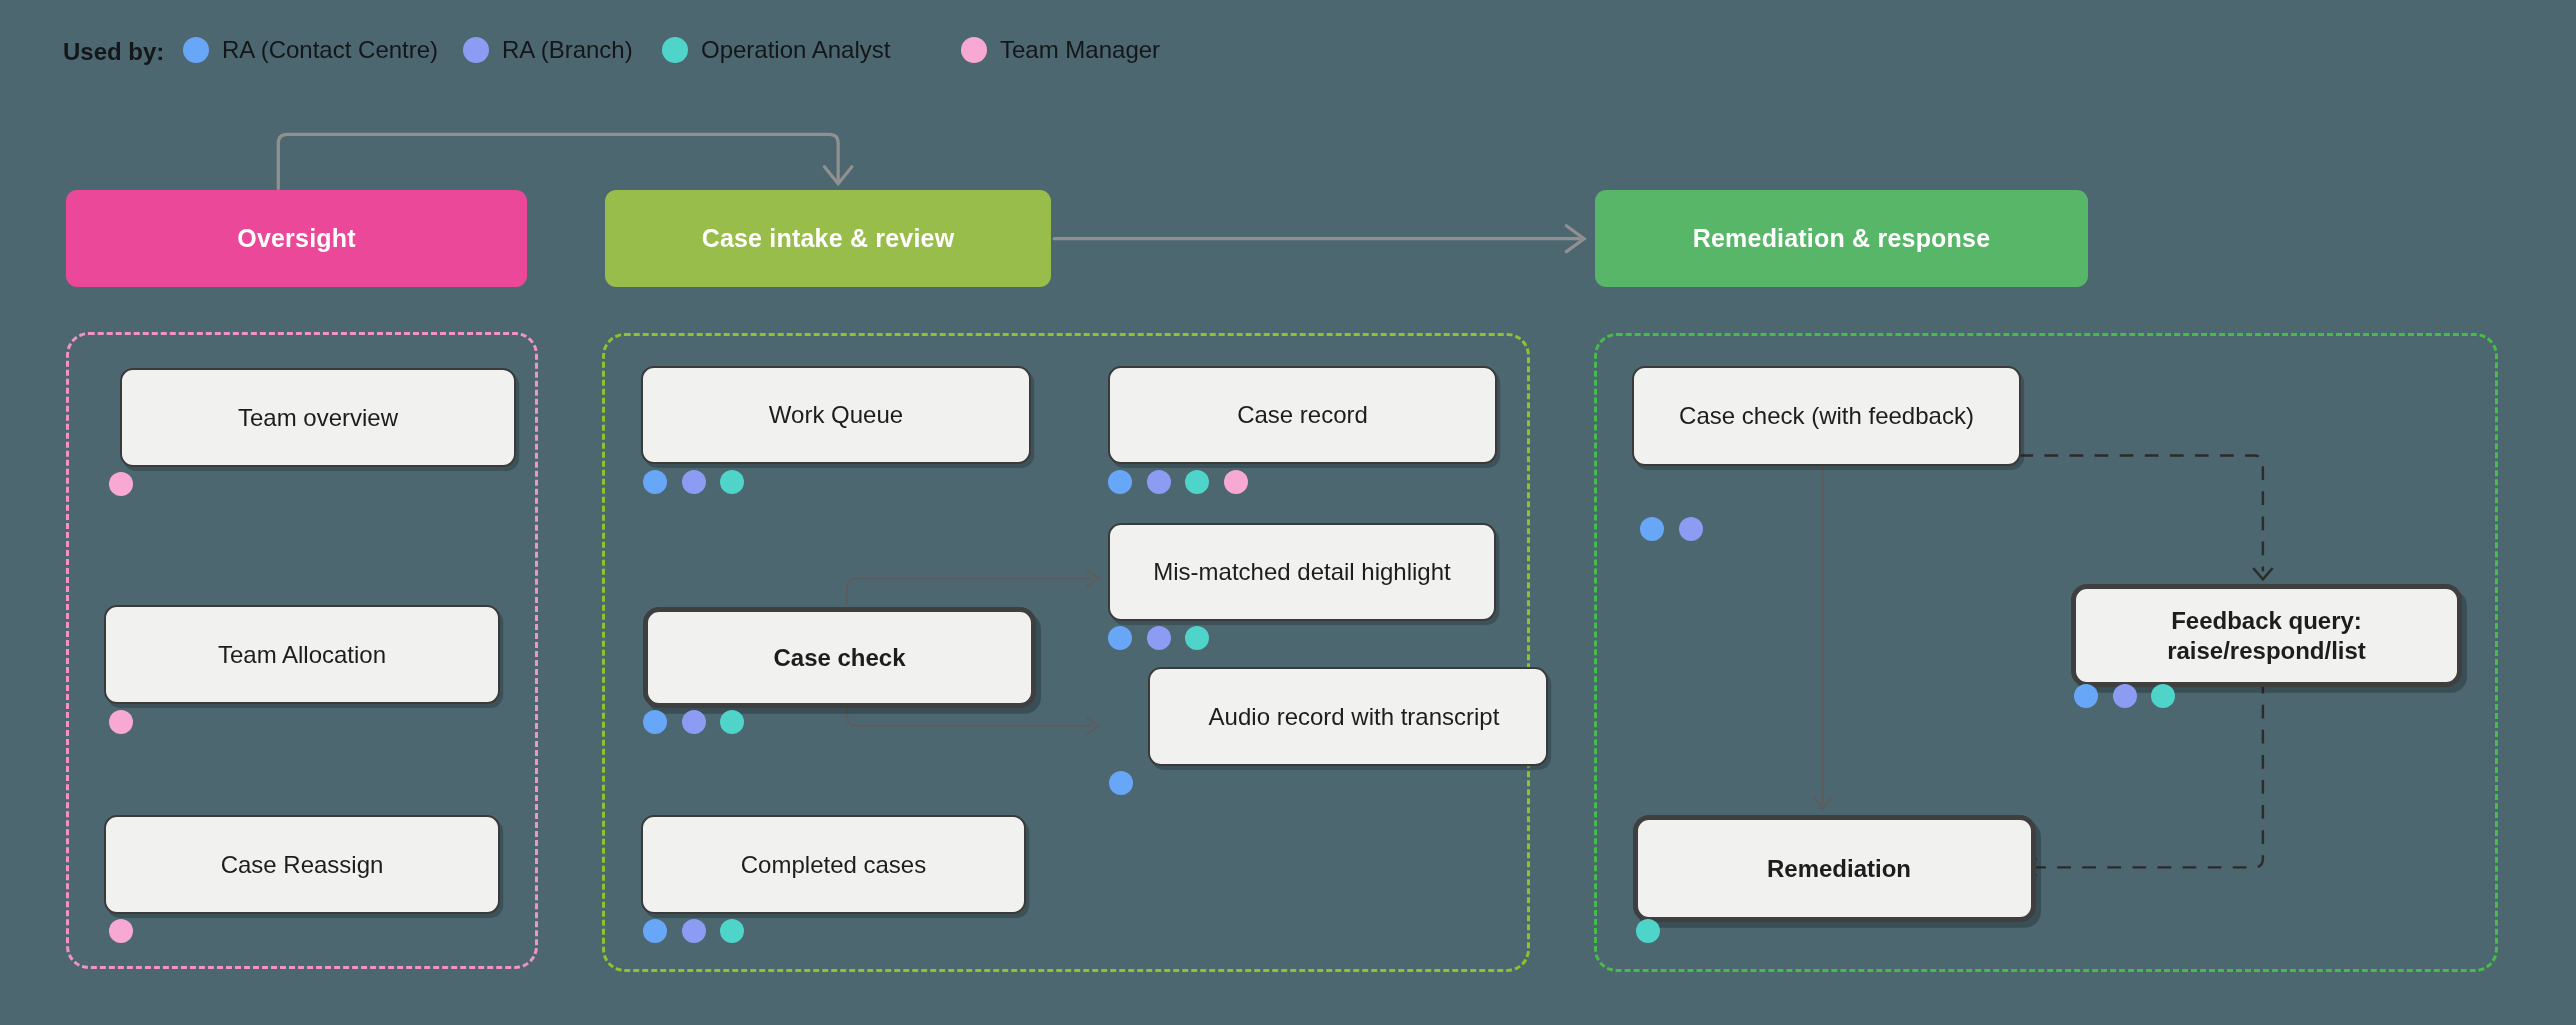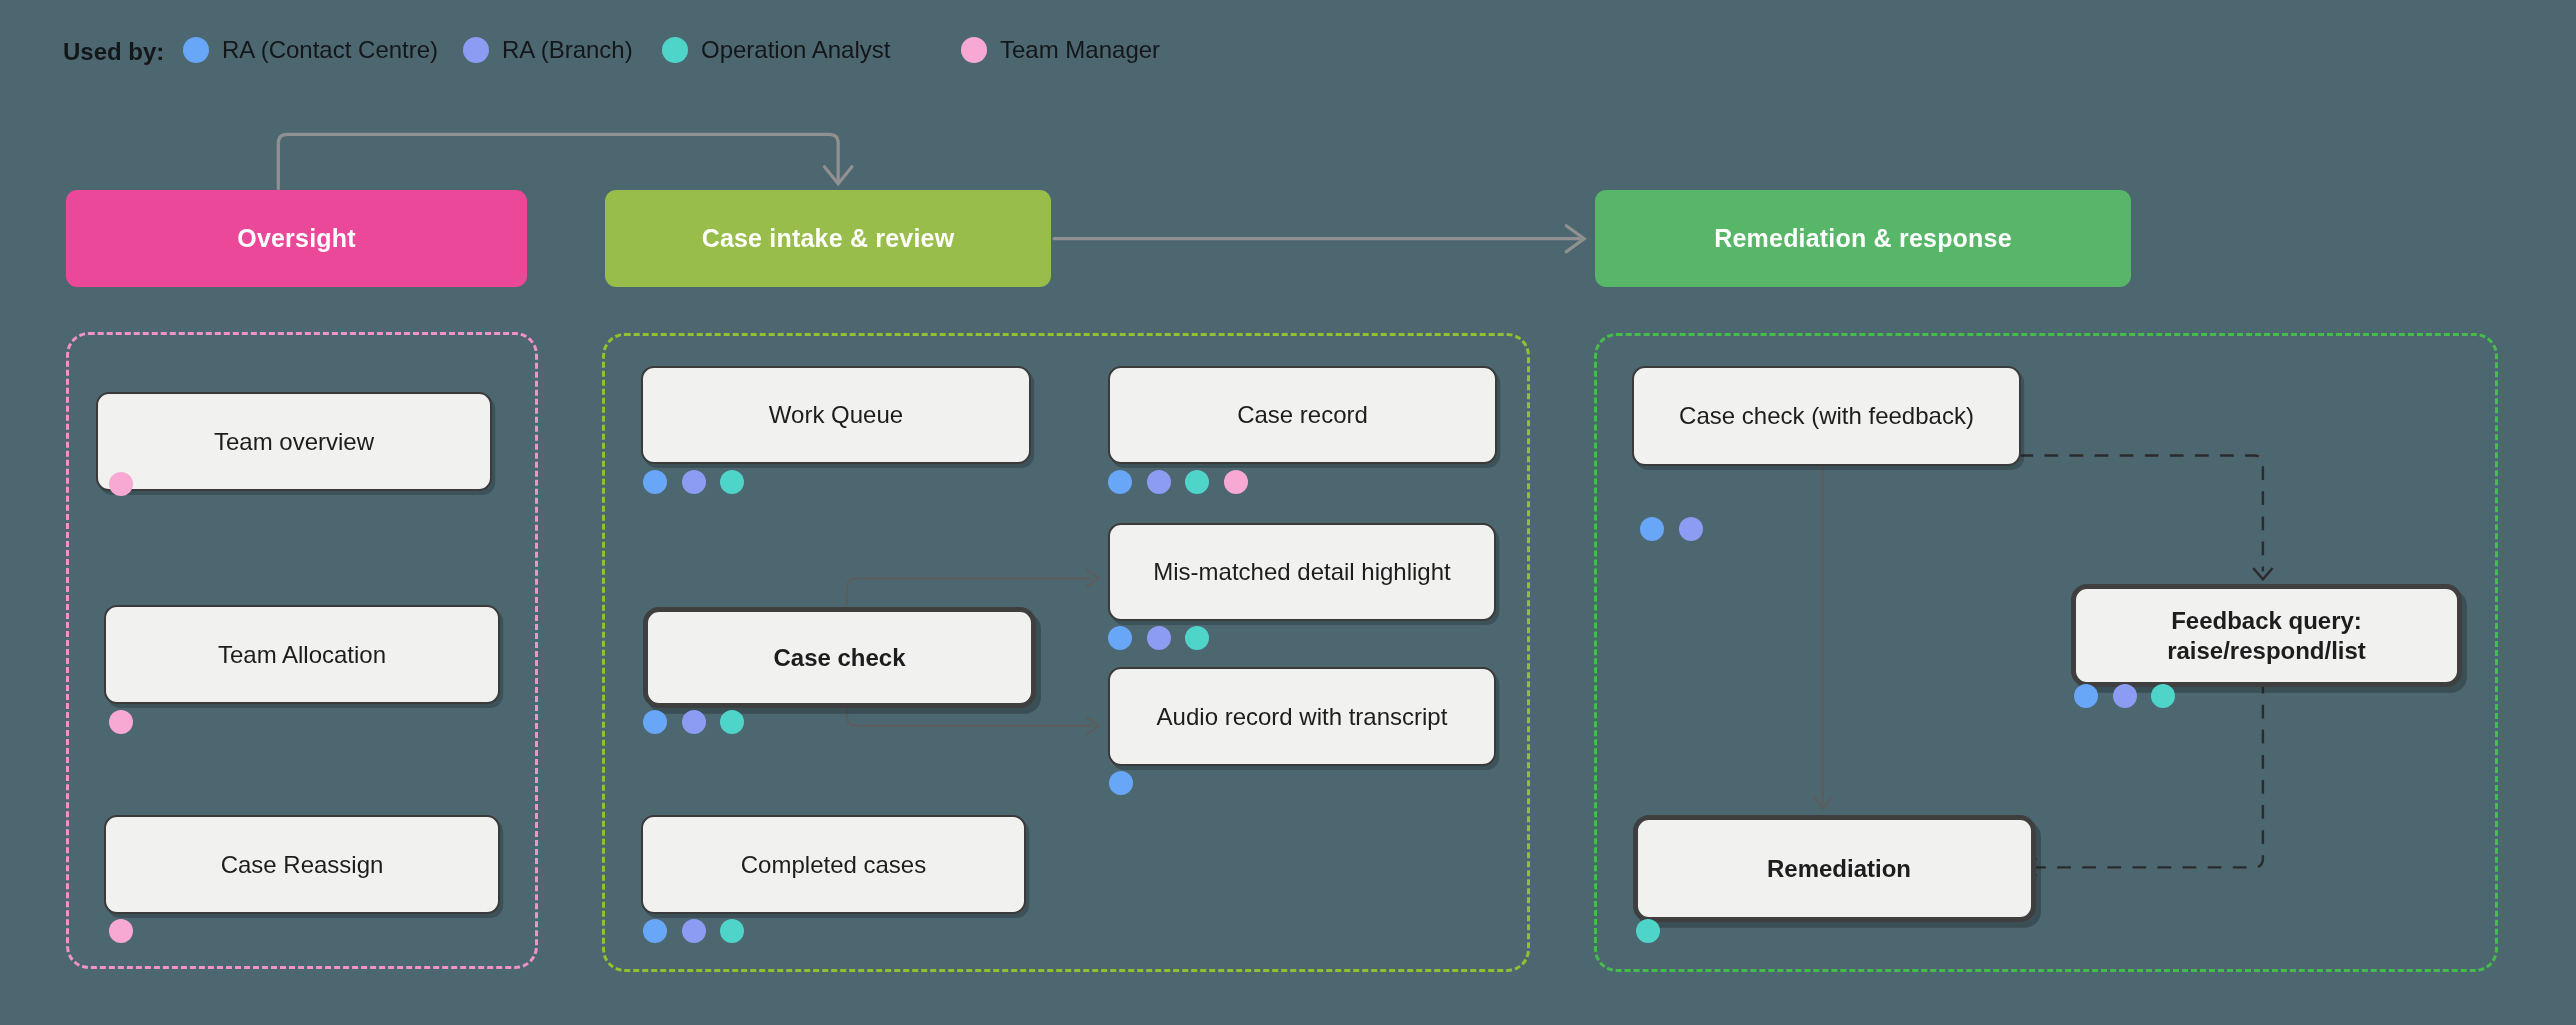--- a/index.html
+++ b/index.html
@@ -108,29 +108,29 @@
       <span>Team Manager</span>
     </div>
   </div>
 
   <div class="header-box" style="left: 66px; top: 190px; width: 461px; height: 97px; background: #ec4899;">
     <span>Oversight</span>
   </div>
   <div class="header-box" style="left: 605px; top: 190px; width: 446px; height: 97px; background: rgb(152, 189, 75);">
     <span>Case intake &amp; review</span>
   </div>
-  <div class="header-box" style="left: 1595px; top: 190px; width: 536px; height: 97px; background: rgb(88, 182, 105);">
+  <div class="header-box" style="left: 1595px; top: 190px; width: 493px; height: 97px; background: rgb(88, 182, 105);">
     <span>Remediation &amp; response</span>
   </div>
 
   <div class="section" style="left: 66px; top: 332px; width: 466px; height: 631px; border-color: rgb(242, 146, 200);"></div>
   <div class="section" style="left: 602px; top: 333px; width: 922px; height: 633px; border-color: rgb(140, 195, 47);"></div>
   <div class="section" style="left: 1594px; top: 333px; width: 898px; height: 633px; border-color: rgb(70, 189, 74);"></div>
 
-  <div class="node" style="left:96px;top:368px;width:392px;height:95px;margin-top:24px;">
+  <div class="node" style="left:120px;top:368px;width:392px;height:95px;">
     <span>Team overview</span>
   </div>
   <div class="dots" style="left:109px;top:472px;">
       <span class="dot" style="background: rgb(248, 169, 211);"></span>
     </div>
 
   <div class="node" style="left:104px;top:605px;width:392px;height:95px;">
     <span>Team Allocation</span>
   </div>
   <div class="dots" style="left:109px;top:710px;">
@@ -183,21 +183,21 @@
 
   <div class="node" style="left:1108px;top:523px;width:384px;height:94px;">
     <span>Mis-matched detail highlight</span>
   </div>
   <div class="dots" style="left:1108px;top:626px;">
       <span class="dot" style="background: rgb(104, 166, 247);"></span>
       <span class="dot" style="background: rgb(140, 156, 243);"></span>
       <span class="dot" style="background: rgb(79, 212, 201);"></span>
     </div>
 
-  <div class="node" style="left:1108px;top:667px;width:384px;height:95px;">
+  <div class="node" style="left:1148px;top:667px;width:384px;height:95px;padding-left:12px;">
     <span>Audio record with transcript</span>
   </div>
   <div class="dots" style="left:1109px;top:771px;">
       <span class="dot" style="background: rgb(104, 166, 247);"></span>
     </div>
 
   <div class="node" style="left:1632px;top:366px;width:385px;height:96px;">
     <span>Case check (with feedback)</span>
   </div>
   <div class="dots" style="left:1640px;top:517px;">

